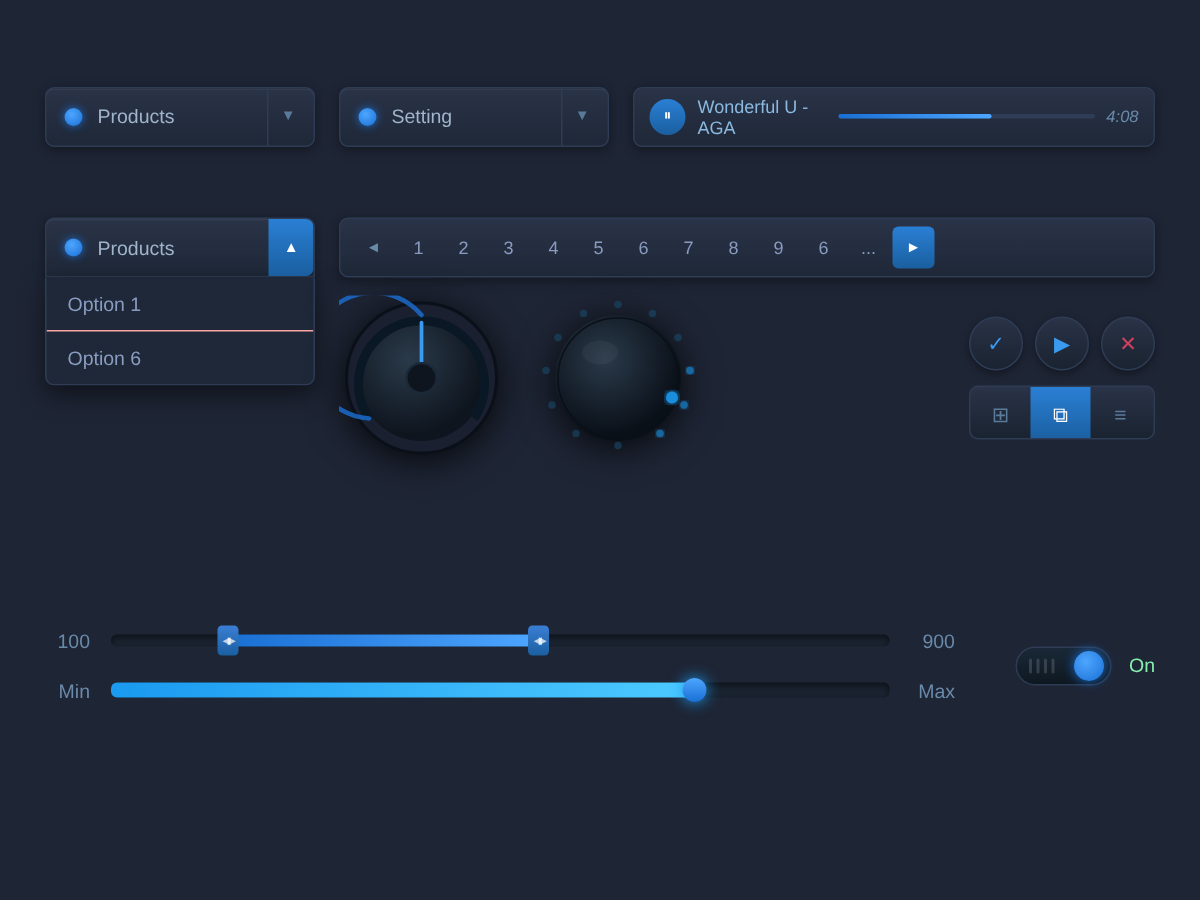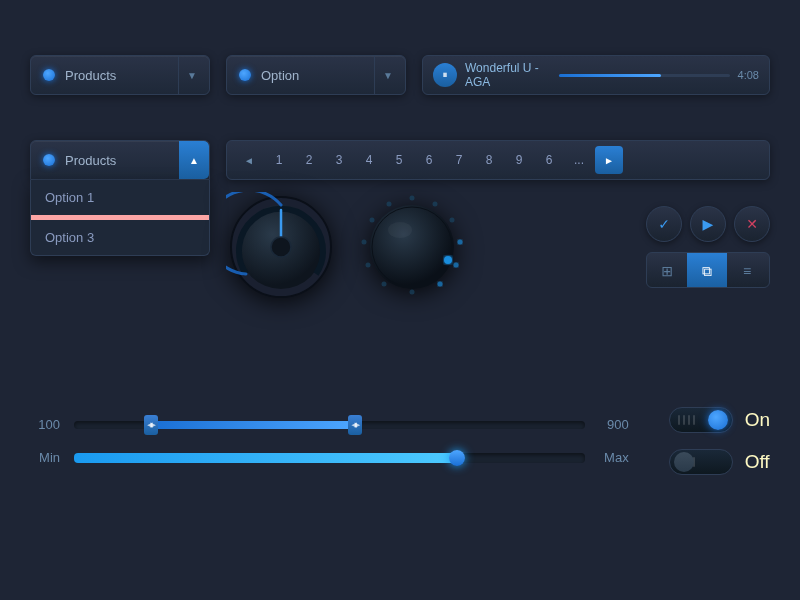--- a/index.html
+++ b/index.html
@@ -124,20 +124,21 @@
       width: 60%;
       height: 100%;
       background: linear-gradient(90deg, #1a6fd4, #4da6ff);
       border-radius: 2px;
     }
 
     .track-time {
       color: #6a8aaa;
       font-size: 11px;
       flex-shrink: 0;
+      font-style: italic;
     }
 
     
     .row2 {
       display: flex;
       gap: 16px;
       align-items: flex-start;
     }
 
     .dropdown-expanded {
@@ -156,21 +157,21 @@
       border-radius: 0 0 6px 6px;
       overflow: hidden;
       box-shadow: 0 6px 16px rgba(0,0,0,0.5);
     }
 
     .menu-item {
       padding: 10px 14px;
       font-size: 13px;
       cursor: pointer;
       color: #8a9bc0;
-      border-bottom: 5px solid #fca5a5;
+      border-bottom: 1px solid #fca5a5;
     }
 
     .menu-item:last-child {
       border-bottom: none;
     }
 
     .menu-item.active {
       background: linear-gradient(90deg, #1a6fd4, #2a8fe4);
       color: white;
     }
@@ -400,22 +401,22 @@
     }
 
     .toggle-groove {
       width: 2px;
       height: 10px;
       background: rgba(255,255,255,0.15);
       border-radius: 1px;
     }
 
     .toggle-label {
-      font-size: 19px;
-      color: #fef9c3;
+      font-size: 13px;
+      color: #86efac;
     }
 
     
     svg.knob-svg {
       filter: drop-shadow(0 4px 12px rgba(0,0,0,0.8));
     }
 
   </style>
 </head>
 <body>
@@ -425,21 +426,21 @@
   <div class="row1">
 
     <div class="dropdown-btn">
       <span class="dot"></span>
       <span class="label">Products</span>
       <span class="arrow">▼</span>
     </div>
 
     <div class="dropdown-btn">
       <span class="dot"></span>
-      <span class="label">Option</span>
+      <span class="label">Setting</span>
       <span class="arrow">▼</span>
     </div>
 
     <div class="player">
       <div class="play-pause-btn">
         <span>⏸</span>
       </div>
       <span class="track-name">Wonderful U - AGA</span>
       <div class="track-progress">
         <div class="track-progress-fill"></div>
@@ -451,21 +452,21 @@
   <div class="row2">
 
     <div class="dropdown-expanded">
       <div class="dropdown-btn dropdown-btn-blue" style="border-radius:6px 6px 0 0; overflow:hidden;">
         <span class="dot"></span>
         <span class="label">Products</span>
         <span class="arrow" style="background:linear-gradient(180deg,#2a7fd4,#1a5fa0);border-left:none;border-radius:0 5px 5px 0;margin-right:-12px;padding:0 10px;color:white;">▲</span>
       </div>
       <div class="dropdown-menu">
         <div class="menu-item">Option 1</div>
-        <div class="menu-item">Option 3</div>
+        <div class="menu-item">Option 6</div>
       </div>
     </div>
 
     <div style="display:flex;flex-direction:column;gap:12px;flex:1;">
 
       <div class="pagination">
         <div class="page-btn nav-btn">◄</div>
         <div class="page-btn">1</div>
         <div class="page-btn">2</div>
         <div class="page-btn">3</div>
@@ -614,27 +615,15 @@
             <div class="toggle-groove"></div>
             <div class="toggle-groove"></div>
             <div class="toggle-groove"></div>
             <div class="toggle-groove"></div>
           </div>
           <div class="toggle-knob"></div>
         </div>
         <span class="toggle-label">On</span>
       </div>
 
-      <div class="toggle-row">
-        <div class="toggle-switch off">
-          <div class="toggle-grooves">
-            <div class="toggle-groove"></div>
-            <div class="toggle-groove"></div>
-            <div class="toggle-groove"></div>
-            <div class="toggle-groove"></div>
-          </div>
-          <div class="toggle-knob"></div>
-        </div>
-        <span class="toggle-label">Off</span>
-      </div>
     </div>
   </div>
 </div>
 
 </body></html>

